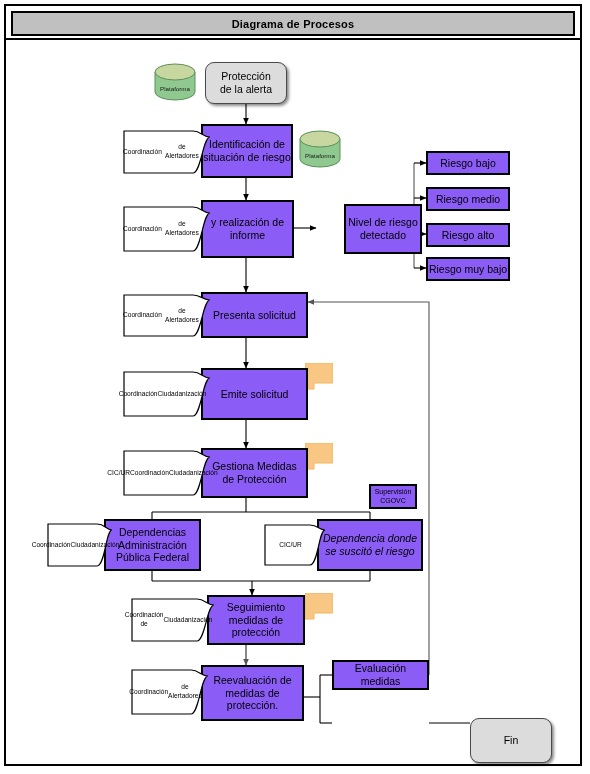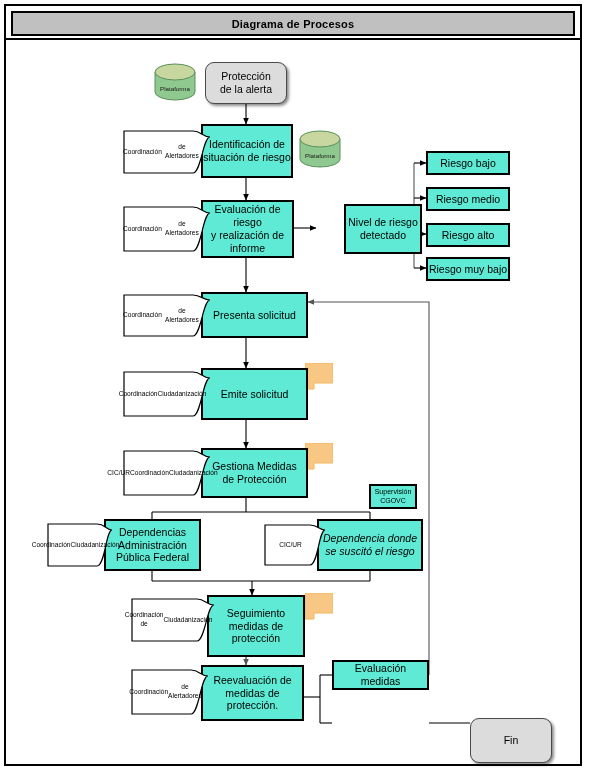--- a/index.html
+++ b/index.html
@@ -67,21 +67,21 @@
 
   
   .node {
     position: absolute;
     box-sizing: border-box;
     display: flex;
     align-items: center;
     justify-content: center;
     text-align: center;
     color: #000000;
-    background: #5eead4;
+    background: #8b5cf6;
     line-height: 1.22;
   }
 
   
   .proc {
     border: 2px solid #000000;
     font-size: 10.5px;
   }
   .proc.small {
     font-size: 9px;
@@ -271,21 +271,20 @@
 
   <div class="node proc" style="left:201px; top:124px; width:92px; height:54px;">
     <span>
         <span class="tspan">Identificación de</span>
         <span class="tspan">situación de riesgo</span>
       </span>
   </div>
 
   <div class="node proc" style="left:201px; top:200px; width:93px; height:58px;">
     <span>
-        <span class="tspan">Evaluación de riesgo</span>
         <span class="tspan">y realización de</span>
         <span class="tspan">informe</span>
       </span>
   </div>
 
   <div class="node proc" style="left:316px; top:204px; width:78px; height:50px;margin-left:28px;">
     <span>
         <span class="tspan">Nivel de riesgo</span>
         <span class="tspan">detectado</span>
       </span>
@@ -334,21 +333,21 @@
       </span>
   </div>
 
   <div class="node proc" style="left:317px; top:519px; width:106px; height:52px;font-style:italic;">
     <span>
         <span class="tspan">Dependencia donde</span>
         <span class="tspan">se suscitó el riesgo</span>
       </span>
   </div>
 
-  <div class="node proc" style="left:207px; top:595px; width:98px; height:62px;">
+  <div class="node proc" style="left:207px; top:595px; width:98px; height:50px;">
     <span>
         <span class="tspan">Seguimiento</span>
         <span class="tspan">medidas de</span>
         <span class="tspan">protección</span>
       </span>
   </div>
 
   <div class="node proc" style="left:201px; top:665px; width:103px; height:56px;">
     <span>
         <span class="tspan">Reevaluación de</span>

